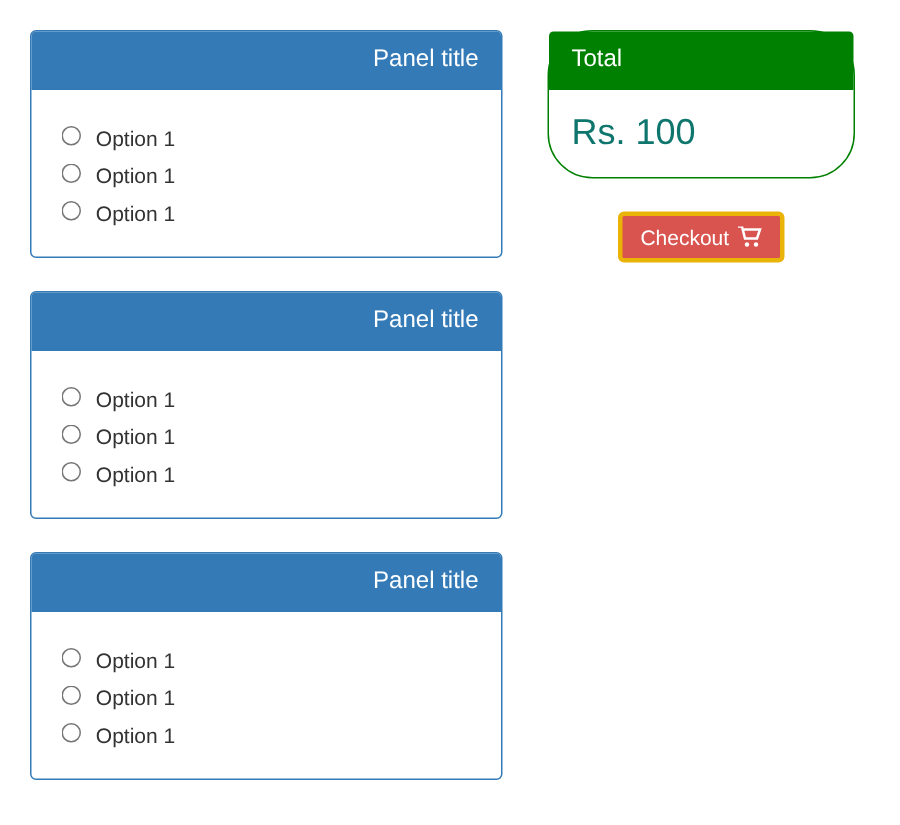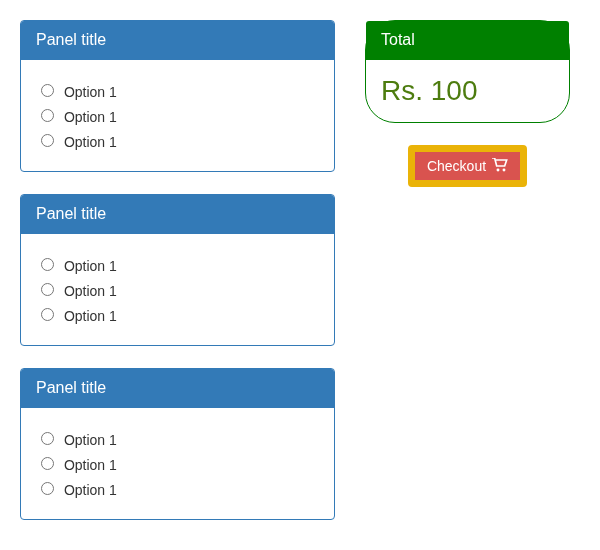--- a/index.html
+++ b/index.html
@@ -23,34 +23,34 @@
   }
   .panel-primary { border-color: #337ab7; }
   .panel-success { border-color: #008000; border-radius: 30px; }
   .panel-heading {
     padding: 10px 15px;
     font-size: 16px;
     color: #fff;
     border-top-left-radius: 3px;
     border-top-right-radius: 3px;
   }
-  .panel-primary .panel-heading { background: #337ab7; border-bottom: 1px solid #337ab7; }
+  .panel-primary .panel-heading { background: #337ab7; border-bottom: 1px solid #337ab7; text-align: right; }
   .panel-success .panel-heading { background: #008000; border-bottom: 1px solid #008000; }
   .panel-body { padding: 15px; }
   .radio { display: block; margin: 6px 0; font-weight: 400; cursor: pointer; }
   .radio input { margin-right: 6px; }
-  .amount { font-size: 28px; color: #4d7c0f; }
+  .amount { font-size: 24px; color: #0f766e; }
   .btn-wrap { text-align: center; }
   .btn {
     display: inline-flex;
-    align-items: flex-start;
+    align-items: center;
     gap: 6px;
     background: #d9534f;
     color: #fff;
-    border: 7px solid #eab308;
+    border: 3px solid #eab308;
     border-radius: 4px;
     padding: 6px 12px;
     font-size: 14px;
     cursor: pointer;
   }
   .cart-icon { display: inline-block; line-height: 0; }
 </style>
 </head>
 <body>
 

